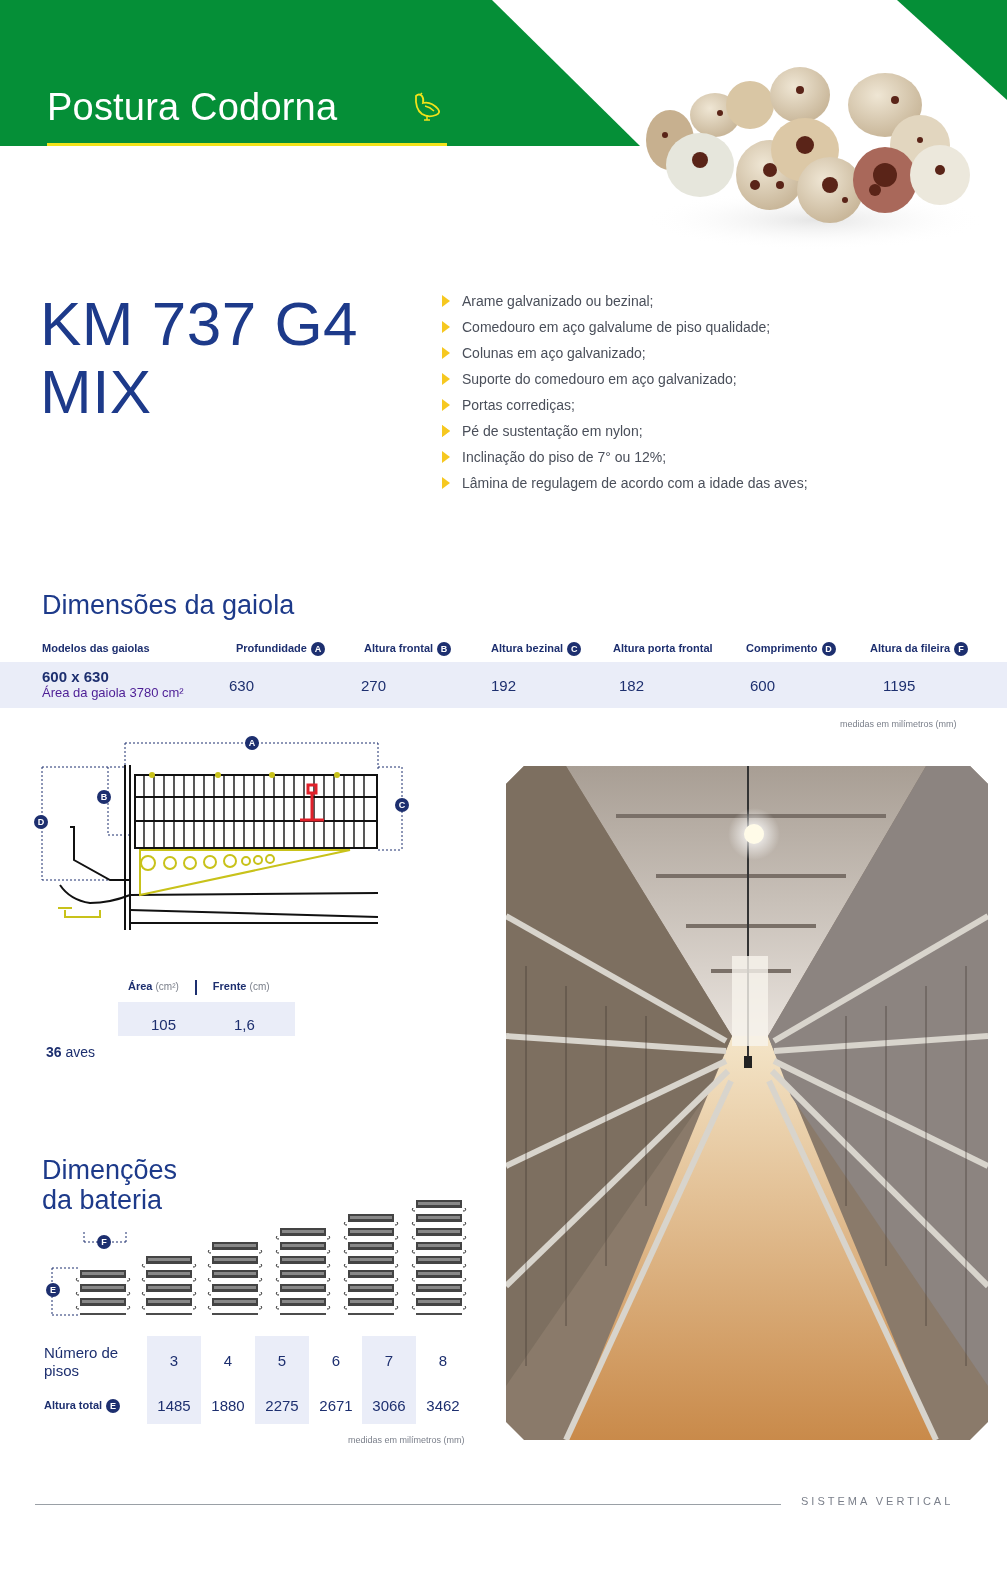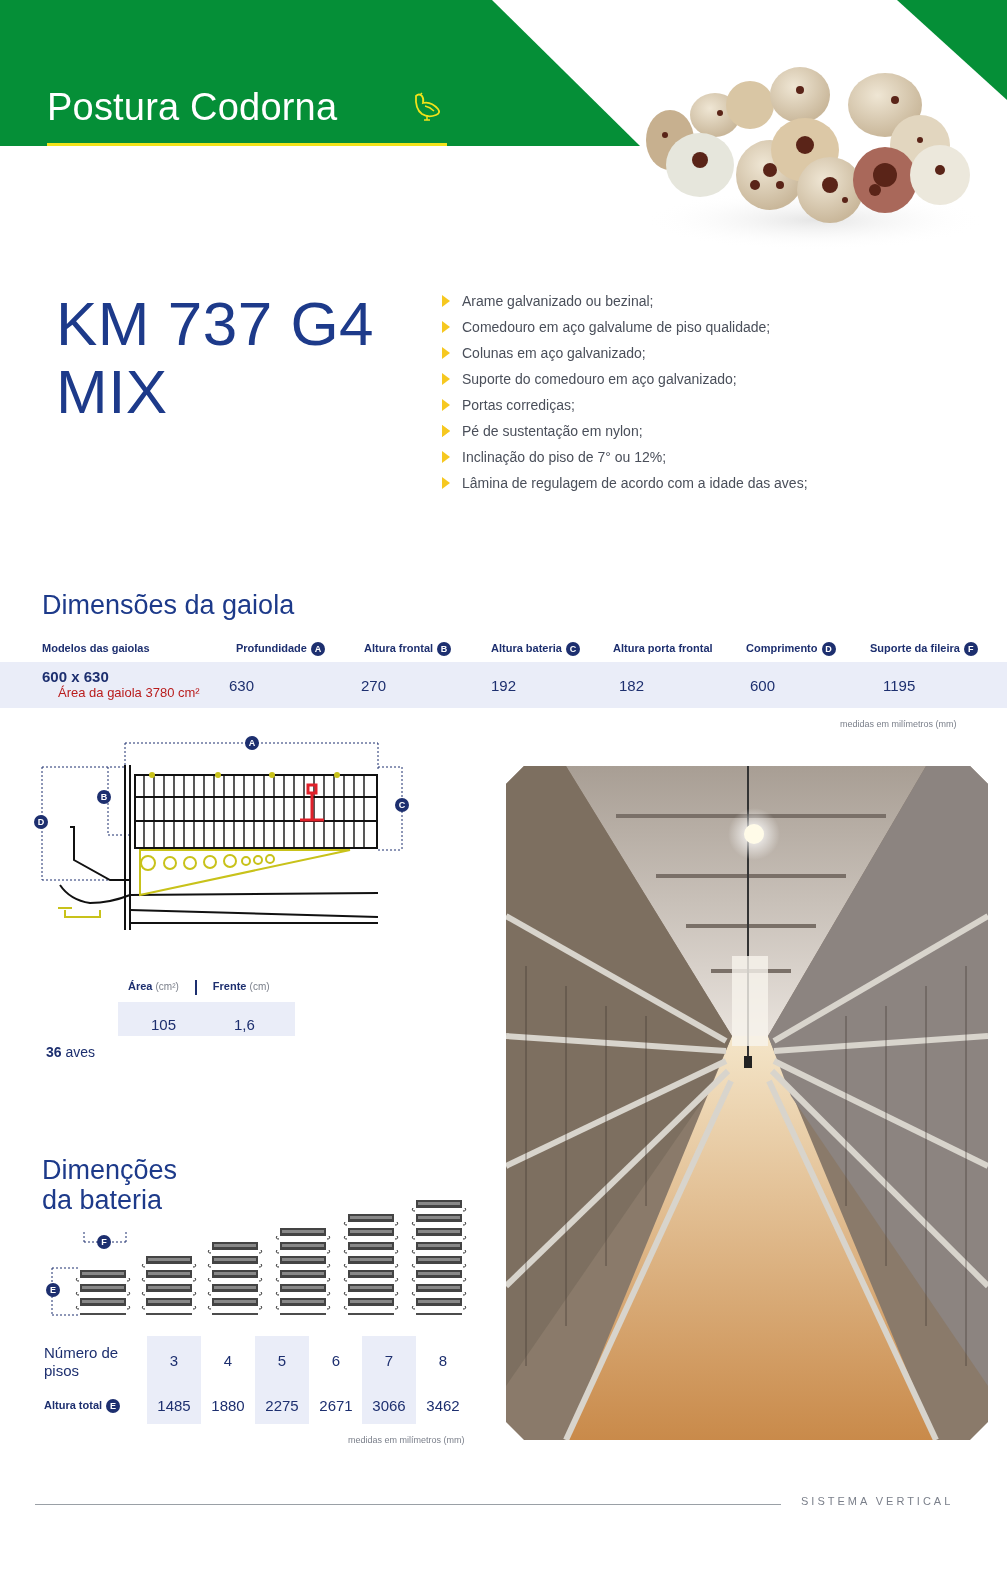--- a/index.html
+++ b/index.html
@@ -13,40 +13,40 @@
     .hdr-corner { right: 0; top: 0; width: 110px; height: 100px; background: #058f37;
                   clip-path: polygon(0 0, 100% 0, 100% 100%); }
     .hdr-title { left: 47px; top: 86px; font-size: 38px; font-weight: 300; color: #ffffff; letter-spacing: 0.2px; }
     .hdr-underline { left: 47px; top: 143px; width: 400px; height: 3px; background: #f2e31a; }
     .quail { left: 410px; top: 90px; width: 36px; height: 36px; }
 
     
     .eggs { left: 640px; top: 55px; width: 350px; height: 200px; }
 
     
-    .product { left: 56px; top: 290px; font-size: 62px; line-height: 68px; color: #1d3a8a; font-weight: 300; letter-spacing: 0.5px; }
+    .product { left: 40px; top: 290px; font-size: 62px; line-height: 68px; color: #1d3a8a; font-weight: 300; letter-spacing: 0.5px; }
 
     
     .features { left: 440px; top: 293px; width: 420px; margin: 0; padding: 0; list-style: none; }
     .features li { position: relative; padding-left: 22px; font-size: 14px; line-height: 17px; color: #4a4f5a; margin-bottom: 9px; }
     .features li .bullet { position: absolute; left: 2px; top: 2px; width: 0; height: 0;
        border-top: 6px solid transparent; border-bottom: 6px solid transparent; border-left: 8px solid #f6c820; }
 
     
     .sec-title { font-size: 27px; color: #1d3a8a; font-weight: 300; }
 
     
     .cage-head { left: 0; top: 640px; width: 1007px; height: 22px; }
     .cage-head .th { position: absolute; top: 2px; font-size: 11px; font-weight: bold; color: #1d2f6f; white-space: nowrap; }
     .badge { display: inline-block; width: 14px; height: 14px; border-radius: 50%; background: #1d2f6f;
              color: #fff; font-size: 9px; line-height: 14px; text-align: center; font-weight: bold; margin-left: 4px; vertical-align: middle; }
     .cage-row { left: 0; top: 662px; width: 1007px; height: 46px; background: #eaedf8; }
     .cage-row .model { position: absolute; left: 42px; top: 6px; }
     .cage-row .model .m1 { font-size: 15px; font-weight: bold; color: #1d2f6f; }
-    .cage-row .model .m2 { font-size: 13px; color: #b91c1c; margin-left: 16px; }
+    .cage-row .model .m2 { font-size: 13px; color: #4c1d95; }
     .cage-row .td { position: absolute; top: 15px; font-size: 15px; color: #1d2f6f; text-align: left; width: 80px; }
     .note { font-size: 9px; color: #7a7f8a; }
 
     
     .diagram { left: 30px; top: 735px; width: 390px; height: 200px; }
 
     
     .area-head { left: 128px; top: 980px; font-size: 11px; color: #1d2f6f; }
     .area-head b { font-weight: bold; }
     .area-head .unit { color: #7a7f8a; font-size: 10px; }
@@ -149,24 +149,24 @@
   <li><span class="bullet"></span><span>Inclinação do piso de 7° ou 12%;</span></li>
   <li><span class="bullet"></span><span>Lâmina de regulagem de acordo com a idade das aves;</span></li>
 </ul>
 
 <div class="abs sec-title" style="left:42px; top:590px;">Dimensões da gaiola</div>
 
 <div class="abs cage-head">
   <span class="th" style="left:42px"><span>Modelos das gaiolas</span></span>
   <span class="th" style="left:236px"><span>Profundidade</span><span class="badge">A</span></span>
   <span class="th" style="left:364px"><span>Altura frontal</span><span class="badge">B</span></span>
-  <span class="th" style="left:491px"><span>Altura bateria</span><span class="badge">C</span></span>
+  <span class="th" style="left:491px"><span>Altura bezinal</span><span class="badge">C</span></span>
   <span class="th" style="left:613px"><span>Altura porta frontal</span></span>
   <span class="th" style="left:746px"><span>Comprimento</span><span class="badge">D</span></span>
-  <span class="th" style="left:870px"><span>Suporte da fileira</span><span class="badge">F</span></span>
+  <span class="th" style="left:870px"><span>Altura da fileira</span><span class="badge">F</span></span>
 </div>
 
 <div class="abs cage-row">
   <div class="model">
     <div class="m1">600 x 630</div>
     <div class="m2">Área da gaiola 3780 cm²</div>
   </div>
   <div class="td" style="left:229px">630</div>
   <div class="td" style="left:361px">270</div>
   <div class="td" style="left:491px">192</div>

